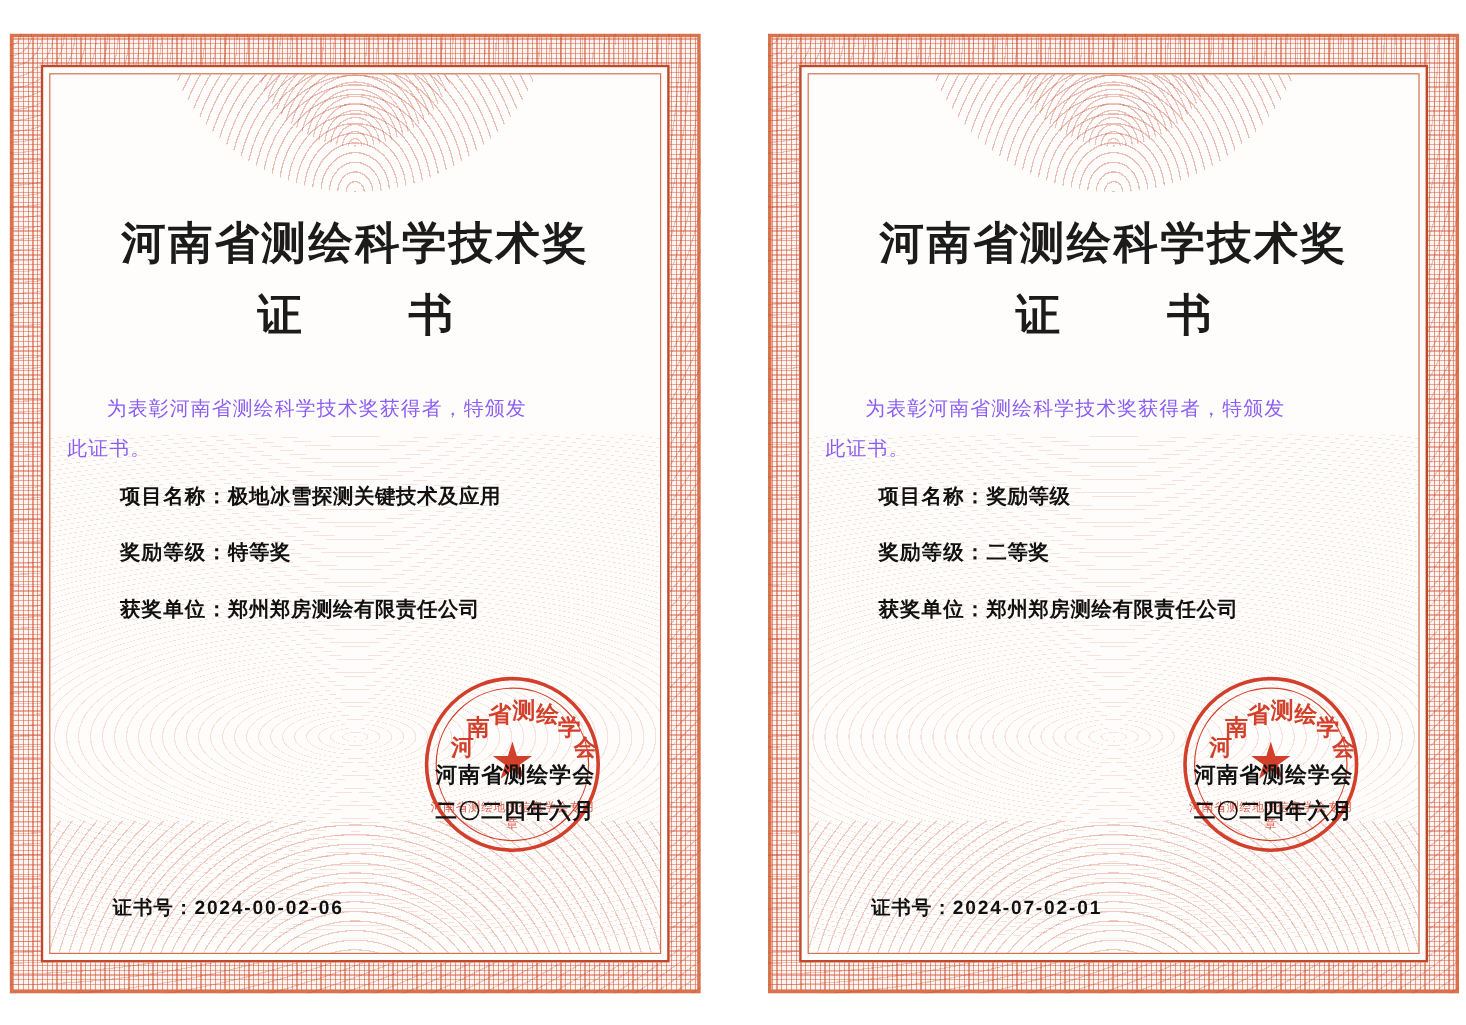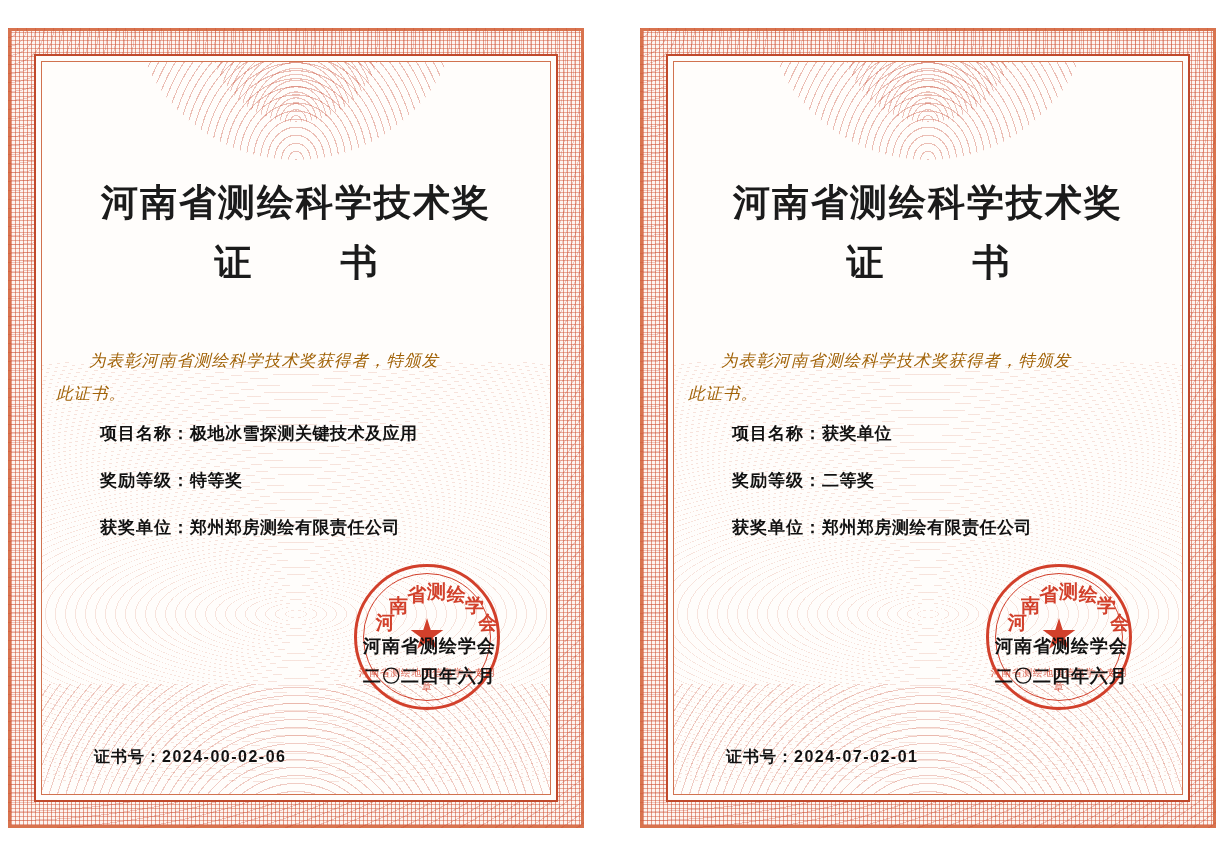--- a/index.html
+++ b/index.html
@@ -149,27 +149,26 @@
     margin-top: 10px;
     text-align: center;
     font-size: 37px;
     font-weight: bold;
     color: #1b1b1b;
     letter-spacing: 26px;
     text-indent: 26px;
     font-family: "Liberation Serif", "DejaVu Serif", serif;
   }
   .preamble {
-    margin-top: 56px;
+    margin-top: 36px;
     font-size: 16.5px;
     line-height: 2.0;
-    color: #a16207;
+    color: #8b5cf6;
     padding: 0 8px 0 8px;
     letter-spacing: 1px;
-    font-style: italic;
   }
   .preamble .indent { padding-left: 2em; }
 
   .fields {
     margin-top: 9px;
     padding-left: 52px;
     font-size: 17px;
     color: #111;
     font-weight: bold;
   }
@@ -359,21 +358,21 @@
 
       <div class="preamble">
         <div class="indent">为表彰河南省测绘科学技术奖获得者，特颁发</div>
         <div>此证书。</div>
       </div>
 
       <div class="fields">
         <div class="field-row">
           <span class="field-label">项目名称：</span>
           <span class="field-value">
-            <span class="line2">获奖单位</span>
+            <span class="line2">奖励等级</span>
           </span>
         </div>
         <div class="field-row">
           <span class="field-label">奖励等级：</span>
           <span class="field-value">二等奖</span>
         </div>
         <div class="field-row">
           <span class="field-label">获奖单位：</span>
           <span class="field-value">郑州郑房测绘有限责任公司</span>
         </div>

